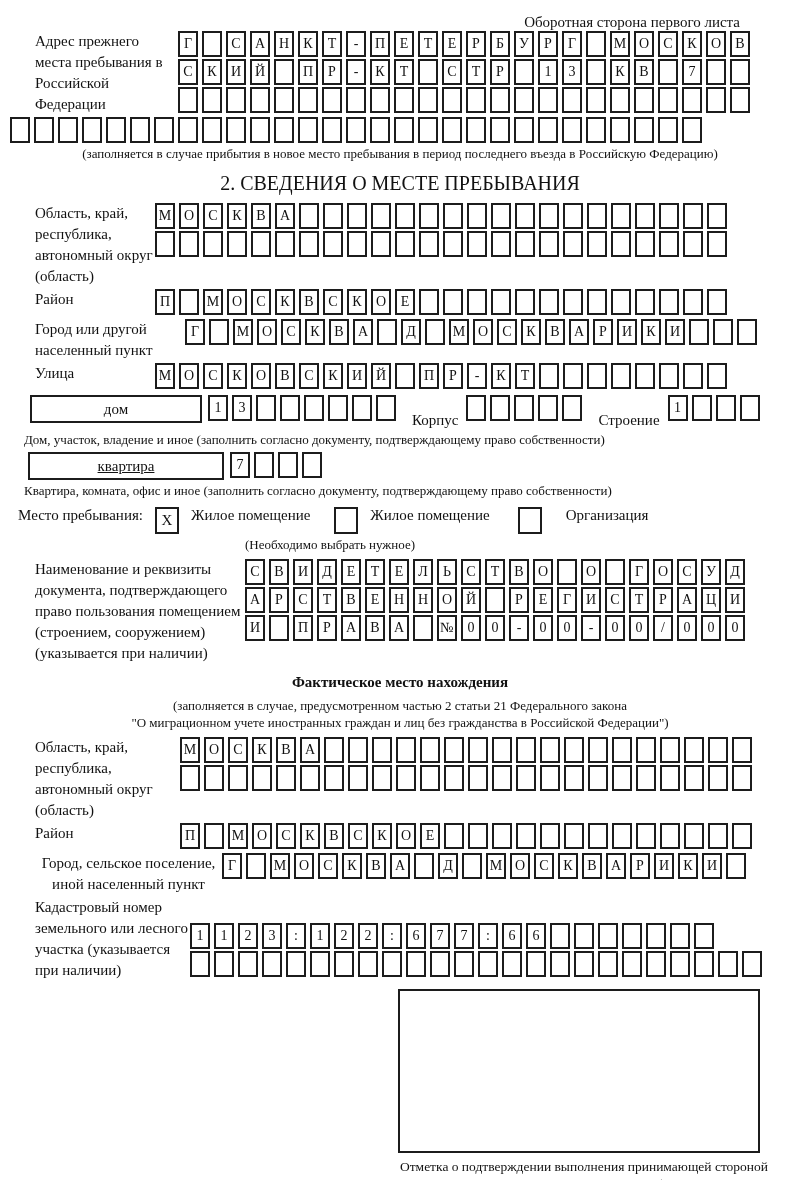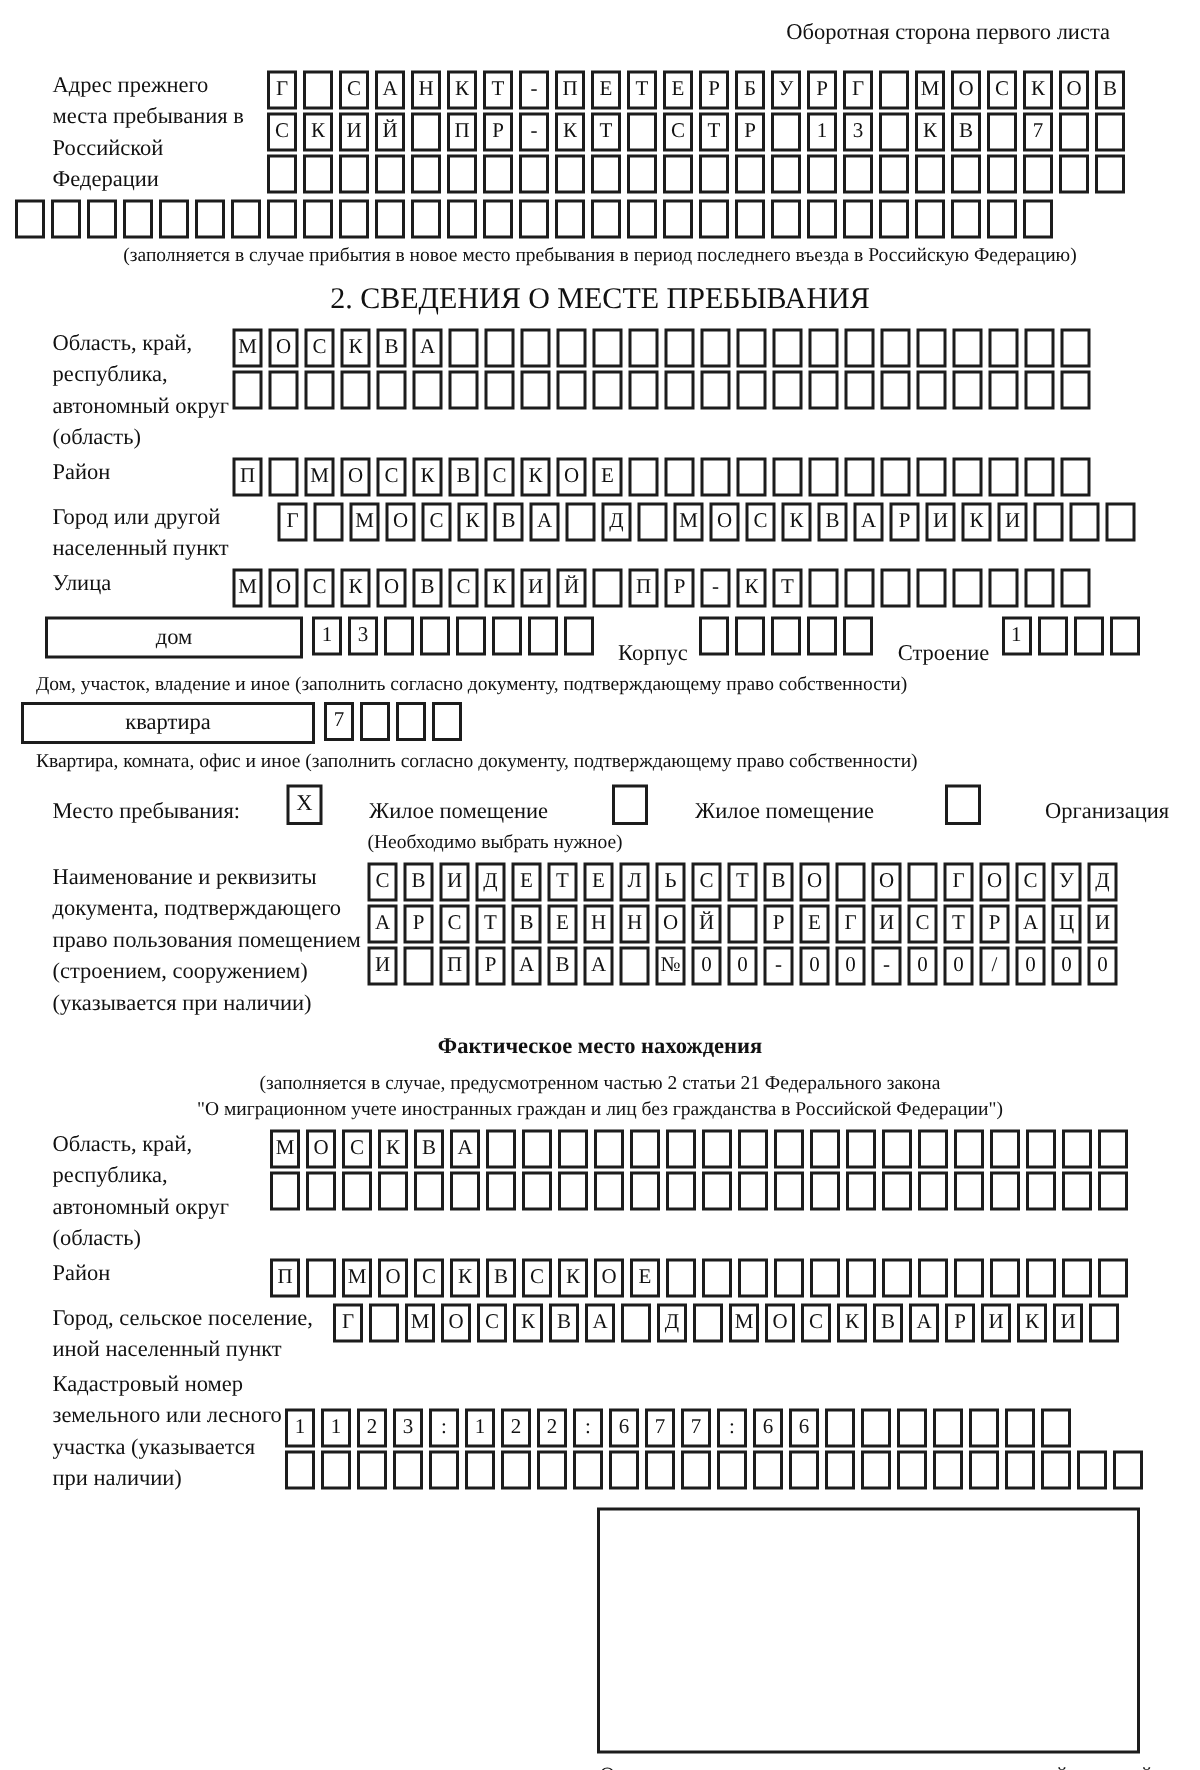--- a/index.html
+++ b/index.html
@@ -1,44 +1,44 @@
 <!DOCTYPE html>
 <html><head>
 <meta charset="utf-8">
 <style>
   html,body{margin:0;padding:0;background:#e8e8e8;}
   .page{
     position:relative;width:800px;height:1180px;background:#ffffff;
     font-family:"Liberation Serif","DejaVu Serif",serif;color:#111;
     padding:14px 10px 0 10px;box-sizing:border-box;overflow:hidden;
   }
-  .hdr{text-align:right;font-size:15px;padding-right:50px;margin-bottom:16px;}
+  .hdr{text-align:right;font-size:15px;padding-right:50px;}
   .row{display:flex;align-items:flex-start;margin-bottom:2px;}
   .lbl{flex:none;padding-left:25px;box-sizing:border-box;font-size:15px;line-height:21px;}
   .w168{width:168px;} .w145{width:145px;} .w175{width:175px;}
-  .w235{width:235px;} .w170{width:170px;} .w212{width:212px;} .w180{width:180px;}
+  .w235{width:235px;} .w170{width:170px;} .w212{width:212px;text-align:center;} .w180{width:180px;}
   .cellcol{display:flex;flex-direction:column;}
   .cellrow{display:flex;margin-bottom:2px;}
   .cell{
     flex:none;width:20px;height:26px;border:2px solid #1c1c1c;box-sizing:border-box;
     margin-right:4px;text-align:center;font-size:14px;line-height:21px;overflow:hidden;
   }
   .note{font-size:13px;line-height:17px;}
   .center{text-align:center;}
   .sec-title{text-align:center;font-weight:normal;font-size:20px;margin:10px 0 8px 0;}
   .sub-title{text-align:center;font-weight:bold;font-size:15px;margin:10px 0 6px 0;}
   .inline-row{display:flex;align-items:flex-start;font-size:15px;margin:4px 0 2px 20px;}
   .widebox{
     flex:none;border:2px solid #1c1c1c;height:28px;box-sizing:border-box;
     display:flex;align-items:center;justify-content:center;font-size:15px;
   }
   .wb-house{width:172px;margin-right:6px;}
-  .wb-apt{width:196px;margin-left:4px;margin-right:6px;}
+  .wb-apt{width:196px;margin-left:18px;margin-right:6px;text-decoration:underline;}
   .inline-lbl{margin:17px 8px 0 12px;}
-  .stay-row{display:flex;align-items:flex-end;font-size:15px;margin:8px 0 0 25px;gap:19px;}
+  .stay-row{display:flex;align-items:flex-start;font-size:15px;margin:8px 0 0 8px;}
   .chk{
     flex:none;width:24px;height:27px;border:2px solid #1c1c1c;box-sizing:border-box;
     text-align:center;font-size:15px;line-height:23px;margin:0 12px;
   }
   .choose-note{font-size:13px;margin:3px 0 6px 235px;}
   .mt26{margin-top:26px;}
   .note-left{margin-left:14px;margin-bottom:3px;}
   .confirm-wrap{width:372px;margin-left:388px;margin-top:8px;}
   .confirm-box{width:362px;height:164px;border:2px solid #1c1c1c;box-sizing:border-box;background:#fff;}
   .confirm-caption{text-align:center;font-size:13.5px;line-height:18px;margin-top:5px;width:372px;}

